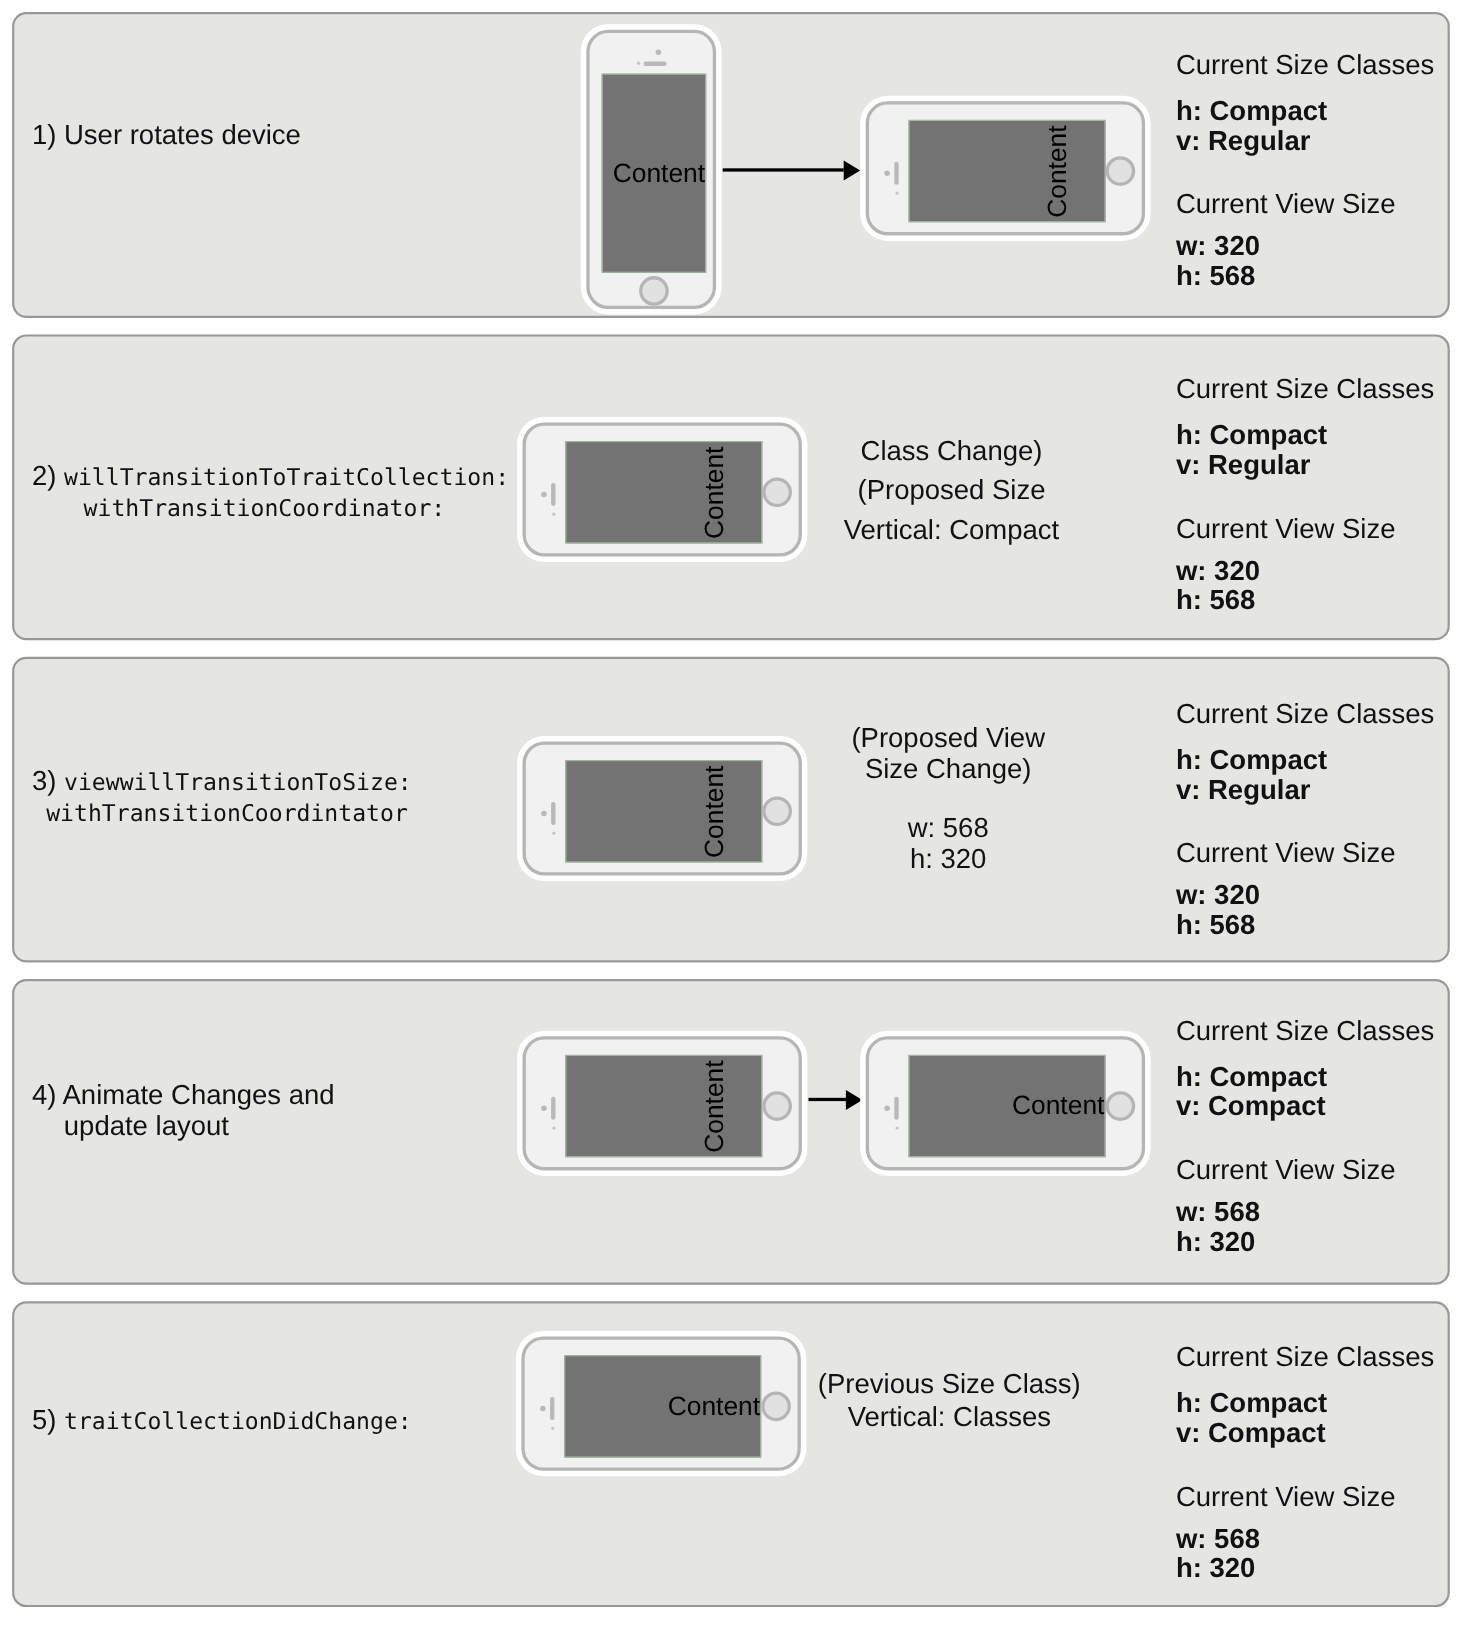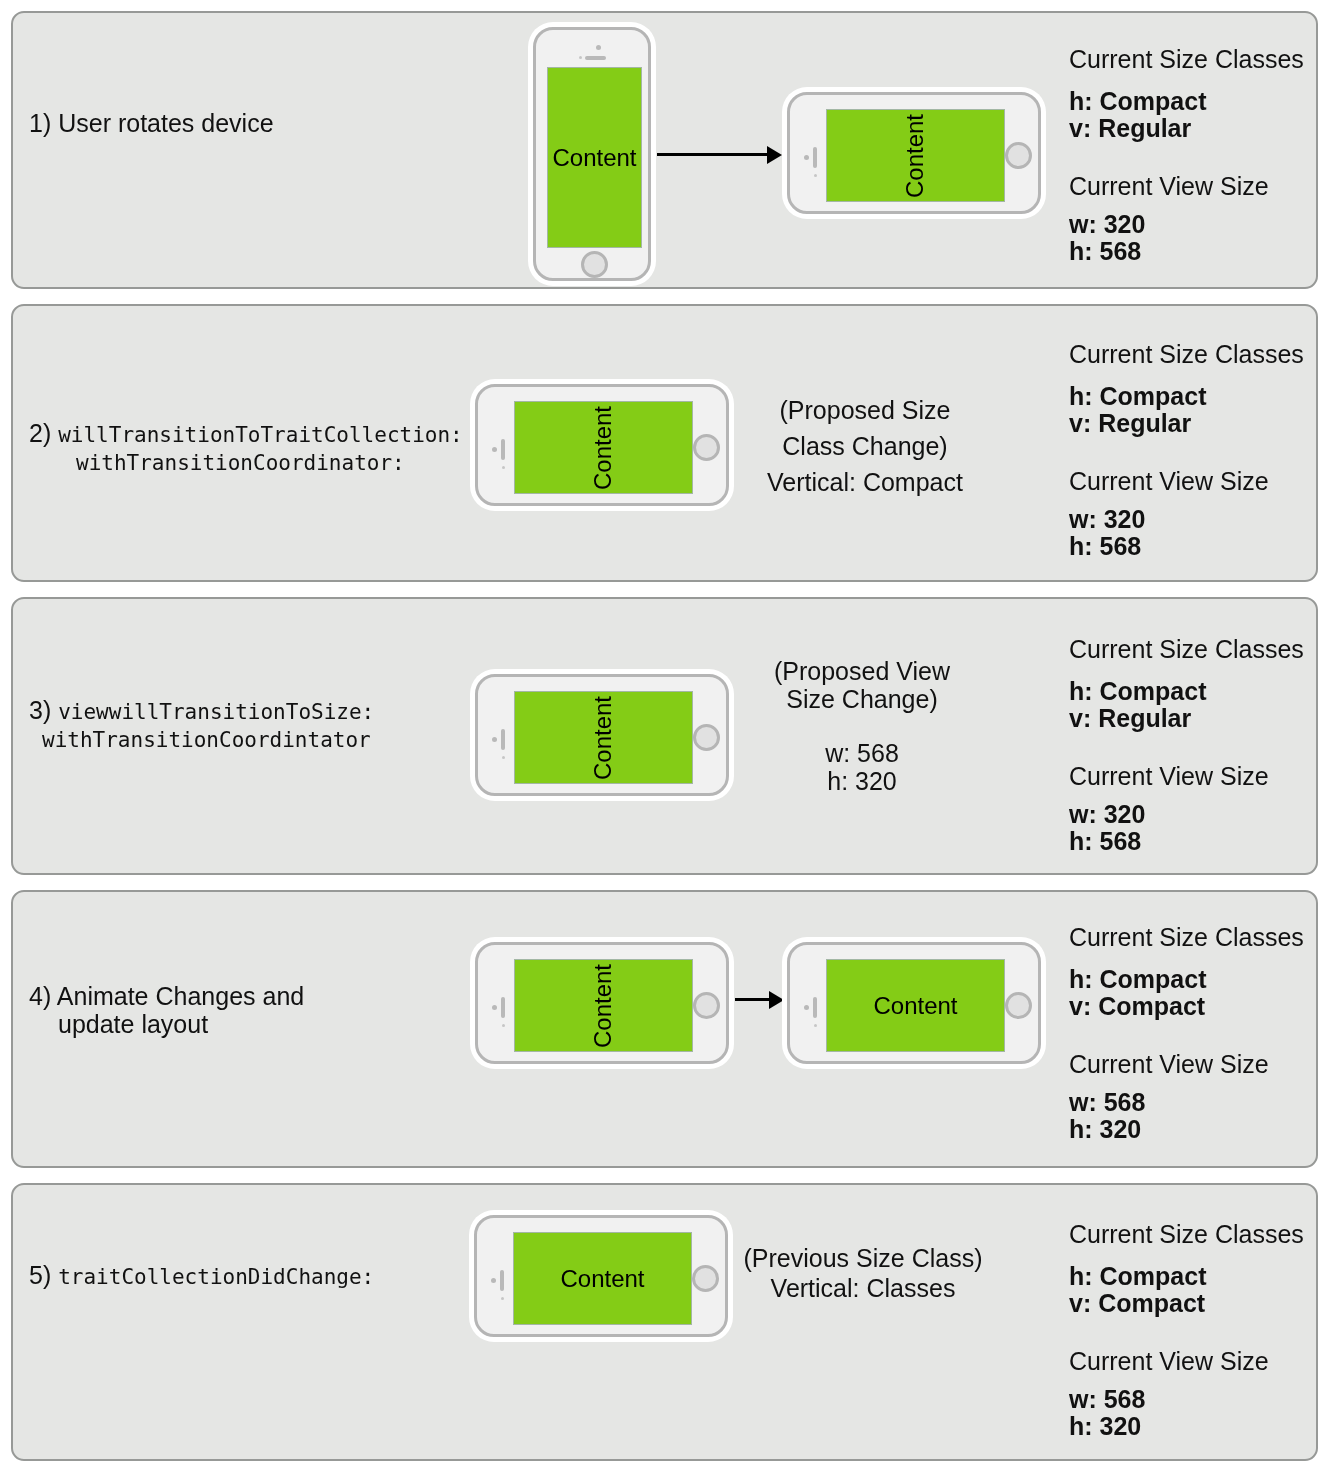--- a/index.html
+++ b/index.html
@@ -17,22 +17,22 @@
   .mono{font-family:"DejaVu Sans Mono", monospace;font-size:21px;}
   .num{font-family:"Liberation Sans", sans-serif;font-size:25px;}
   
   .phone{
     position:absolute;background:#f1f1f1;border:3px solid #b5b5b5;
     box-sizing:border-box;border-radius:20px;box-shadow:0 0 0 5px #ffffff;
   }
   .portrait{width:118px;height:254px;}
   .landscape{width:254px;height:122px;}
   .screen{
-    position:absolute;background:#84cc16;border:1px solid #a3b7a4;
-    display:flex;align-items:center;justify-content:center;box-sizing:border-box;
+    position:absolute;background:#737373;border:1px solid #a3b7a4;
+    display:flex;align-items:center;justify-content:flex-end;box-sizing:border-box;
   }
   .p-screen{left:11px;top:37px;width:95px;height:181px;}
   .l-screen{left:36px;top:14px;width:179px;height:93px;}
   .content-text{font-size:24px;color:#000;white-space:nowrap;}
   .rotated{transform:rotate(-90deg);}
   .dot{position:absolute;border-radius:50%;background:#b9b9b9;}
   .p-cam{left:60px;top:15px;width:5px;height:5px;}
   .p-spk{position:absolute;left:49px;top:26px;width:21px;height:4px;border-radius:2px;background:#b9b9b9;}
   .p-side{left:43px;top:26px;width:3px;height:3px;background:#c6c6c6;}
   .l-cam{left:14px;top:60px;width:5px;height:5px;}
@@ -106,22 +106,22 @@
     <span class="dot l-cam"></span>
     <span class="l-spk"></span>
     <span class="dot l-side"></span>
     <div class="screen l-screen">
       <span class="content-text rotated">Content</span>
     </div>
     <span class="home l-home"></span>
   </div>
 
   <div class="middle" style="left:732px;top:86px;width:240px;line-height:36px">
+    <div>Class Change)</div>
     <div>(Proposed Size</div>
-    <div>Class Change)</div>
     <div>Vertical: Compact</div>
   </div>
 
   <div class="info" style="top:36px">
     <div class="info-title">Current Size Classes</div>
     <div class="info-line">h: Compact</div>
     <div class="info-line">v: Regular</div>
     <div class="info-title second">Current View Size</div>
     <div class="info-line">w: 320</div>
     <div class="info-line">h: 568</div>
@@ -195,21 +195,21 @@
     <div class="info-title">Current Size Classes</div>
     <div class="info-line">h: Compact</div>
     <div class="info-line">v: Compact</div>
     <div class="info-title second">Current View Size</div>
     <div class="info-line">w: 568</div>
     <div class="info-line">h: 320</div>
   </div>
 </section>
 
 <section class="panel" style="top:1183px">
-  <div class="step-label" style="top:76px">
+  <div class="step-label" style="top:92px">
     <span>5)</span>&nbsp;<span class="mono">traitCollectionDidChange:</span>
   </div>
 
   <div class="phone landscape" style="left:461px;top:30px">
     <span class="dot l-cam"></span>
     <span class="l-spk"></span>
     <span class="dot l-side"></span>
     <div class="screen l-screen">
       <span class="content-text">Content</span>
     </div>

